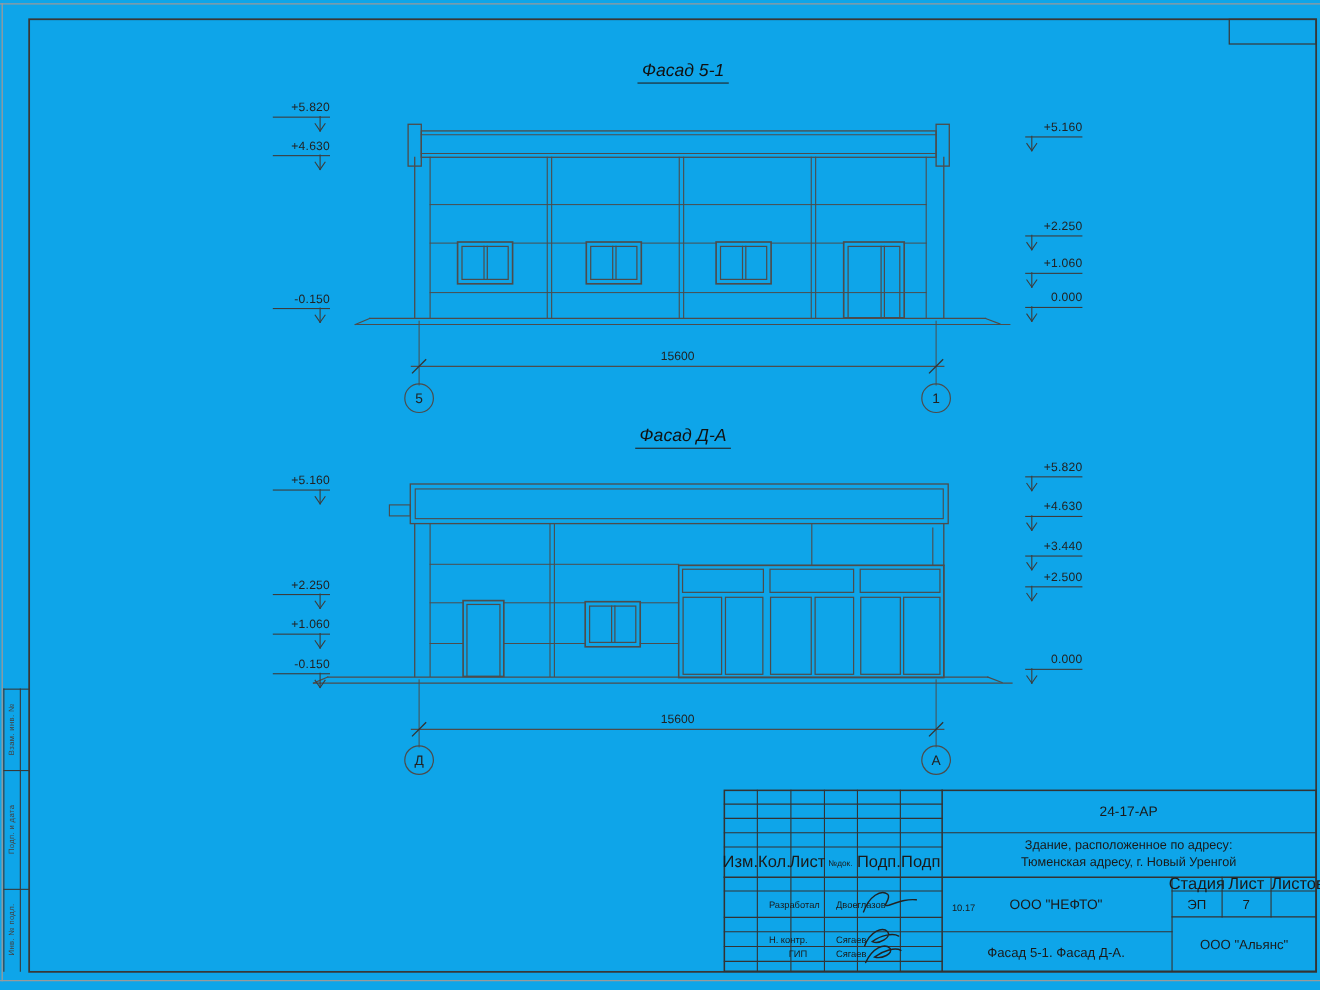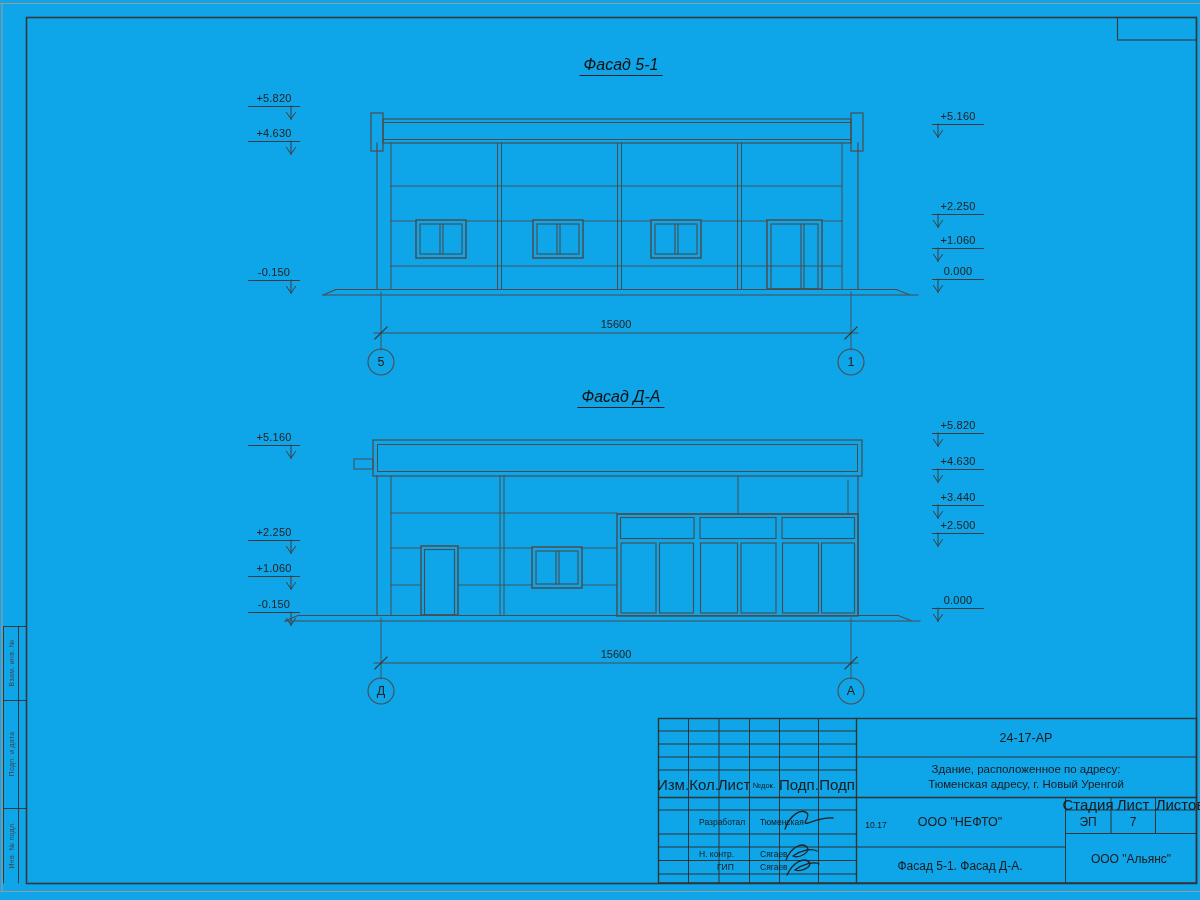--- a/index.html
+++ b/index.html
@@ -1,21 +1,21 @@
 <!DOCTYPE html>
 <html><head>
 <meta charset="utf-8">
 <style>
   html,body{margin:0;padding:0;background:#e8e8e8;}
   .stage{position:relative;width:1200px;height:900px;background:#0ea5e9;overflow:hidden;
          font-family:"Liberation Sans",sans-serif;color:#1a1a1a;padding-left:48px;}
   svg.lines{position:absolute;left:0;top:0;width:1200px;height:900px;}
   .t{position:absolute;white-space:nowrap;}
   
-  .em{position:absolute;width:52px;height:14px;text-align:center;font-size:11px;line-height:13px;
+  .em{position:absolute;width:52px;height:14px;text-align:right;font-size:11px;line-height:13px;
       border-bottom:1px solid #3c3c3c;letter-spacing:.2px;color:#222;}
   .ftitle{font-size:16px;font-style:italic;font-weight:500;color:#111;
           border-bottom:1.5px solid #222;padding:0 4px 1px;transform:translateX(-50%);}
   .dim{font-size:11px;transform:translateX(-50%);color:#222;}
   .axis{font-size:12.5px;transform:translate(-50%,-50%);color:#222;}
   .cc{transform:translate(-50%,-50%);text-align:right;}
   .ly{transform:translateY(-50%);}
   .rot{transform:translate(-50%,-50%) rotate(-90deg);font-size:7px;color:#444;letter-spacing:.3px;}
   .f12{font-size:12.5px;} .f11{font-size:12px;} .f10{font-size:15px;}
   .f8{font-size:8.5px;margin-left:38px;} .f7{font-size:7.5px;} .f115{font-size:11.5px;}
@@ -288,21 +288,21 @@
   <span class="t cc f115" style="left:1026px;top:784px">Тюменская адресу, г. Новый Уренгой</span>
 
   <span class="t cc f10" style="left:673px;top:784px">Изм.</span>
   <span class="t cc f10" style="left:704px;top:784px">Кол.</span>
   <span class="t cc f10" style="left:734px;top:784px">Лист</span>
   <span class="t cc f7" style="left:764px;top:785px">№док.</span>
   <span class="t cc f10" style="left:799px;top:784px">Подп.</span>
   <span class="t cc f10" style="left:837px;top:784px">Подп</span>
 
   <span class="t ly f8" style="left:661px;top:822px">Разработал</span>
-  <span class="t ly f8" style="left:722px;top:822px">Тюменская</span>
+  <span class="t ly f8" style="left:722px;top:822px">Двоеглазов</span>
   <span class="t cc f8" style="left:838px;top:825px">10.17</span>
   <span class="t ly f8" style="left:661px;top:854px">Н. контр.</span>
   <span class="t ly f8" style="left:722px;top:854px">Сягаев</span>
   <span class="t ly f8" style="left:679px;top:867px">ГИП</span>
   <span class="t ly f8" style="left:722px;top:867px">Сягаев</span>
 
   <span class="t cc f12" style="left:960px;top:822px">ООО "НЕФТО"</span>
   <span class="t cc f10" style="left:1088px;top:804px">Стадия</span>
   <span class="t cc f10" style="left:1133px;top:804px">Лист</span>
   <span class="t cc f10" style="left:1180px;top:804px">Листов</span>

